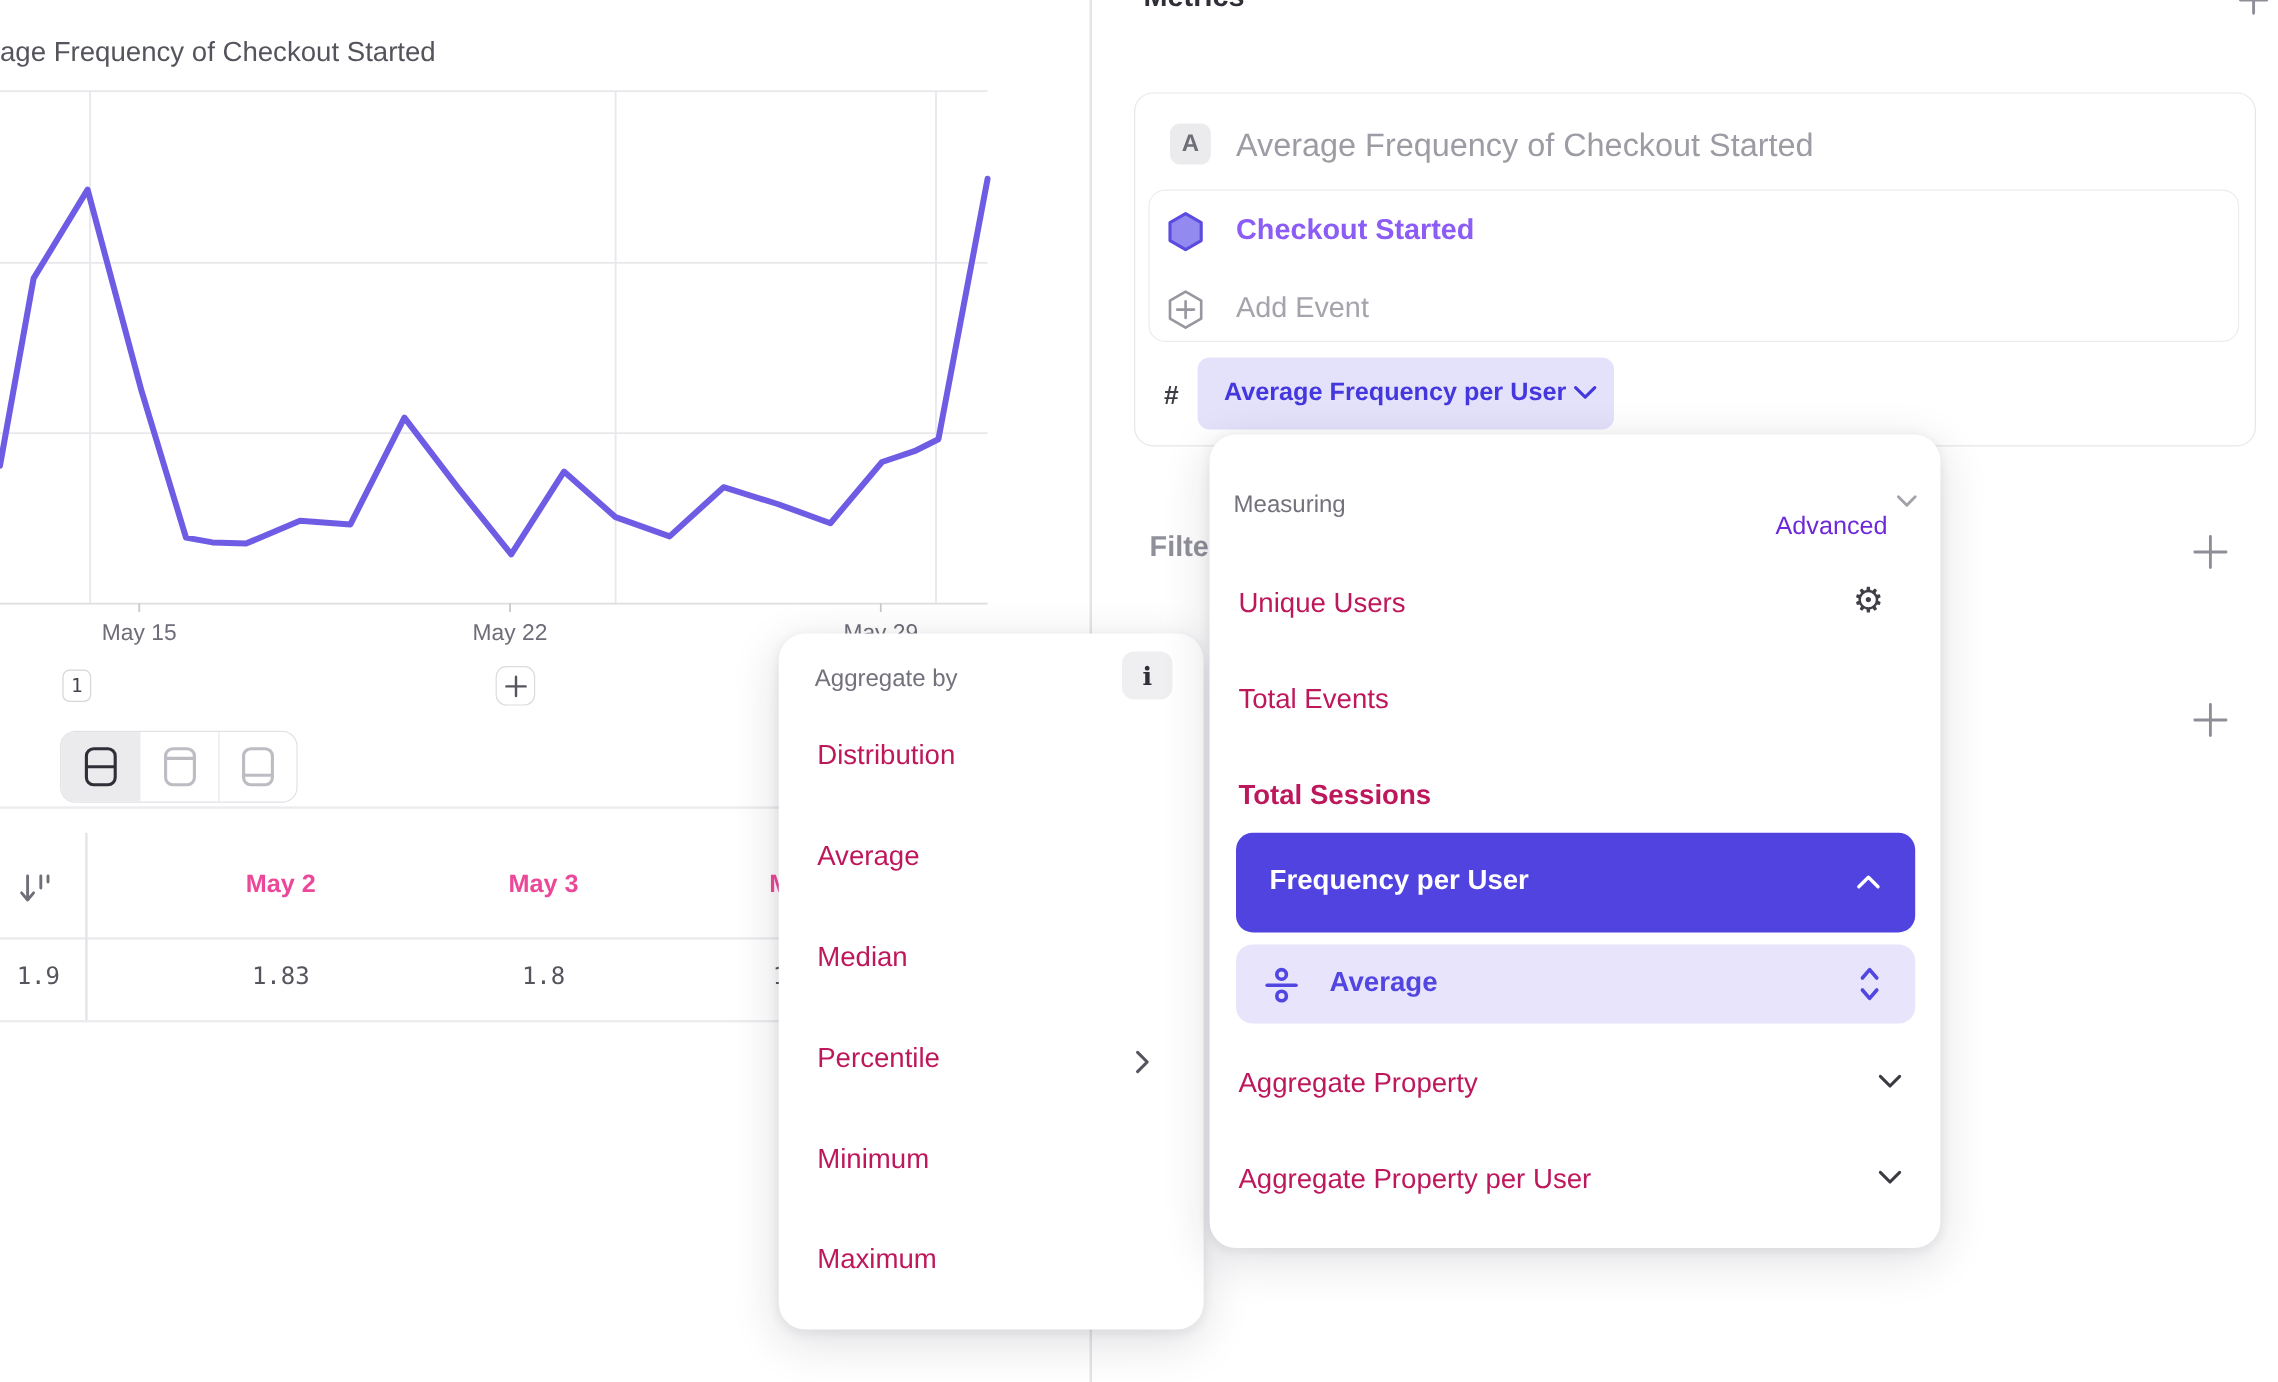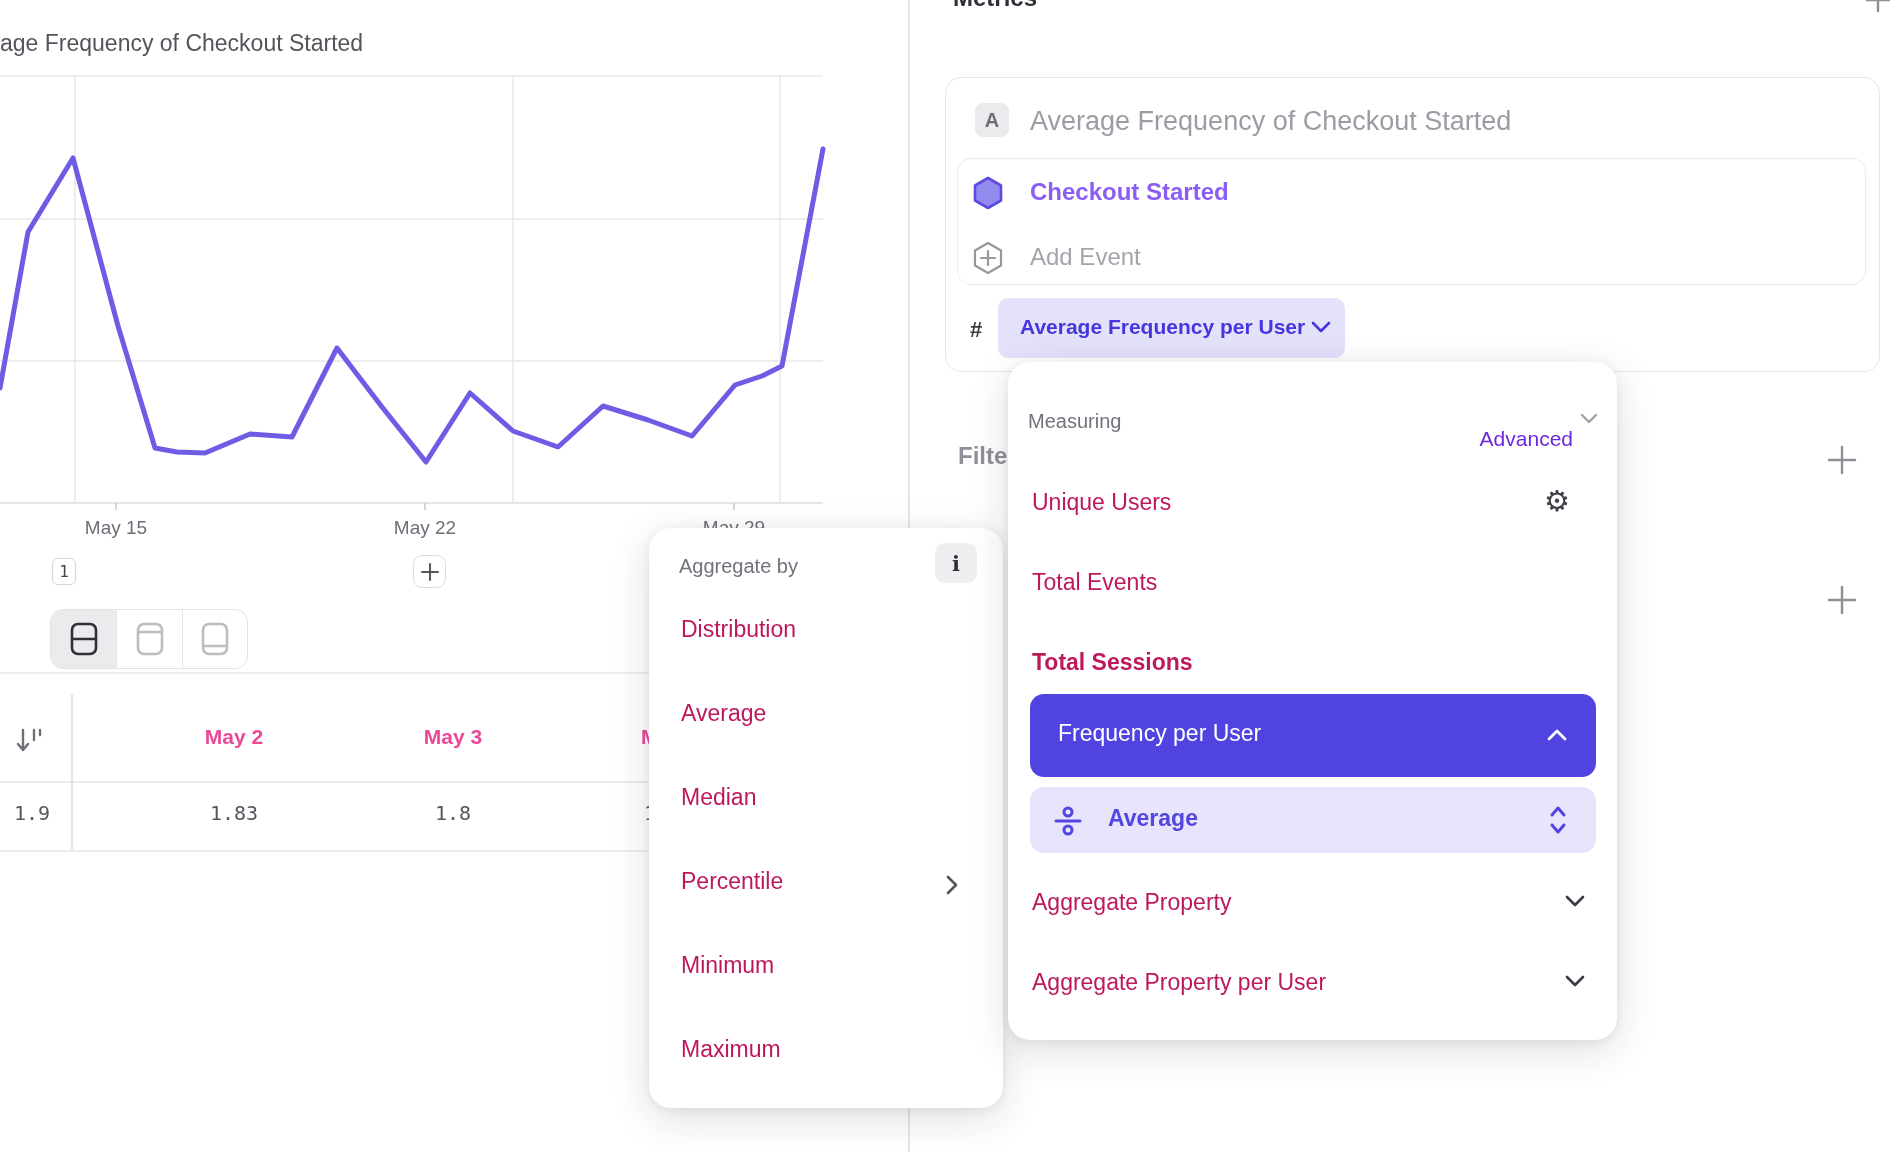--- a/index.html
+++ b/index.html
@@ -48,21 +48,21 @@
   .aggregate-popup { left:649px; top:528px; width:354px; height:580px; }
   .measuring-popup { left:1008px; top:362px; width:609px; height:678px;padding-left:42px; }
   .menu-label { font-size:20px; color:#72727c; }
   .menu-item { font-size:23px; font-weight:500; color:#be185d; white-space:nowrap; }
   .info-badge { width:42px; height:40px; border-radius:10px; background:#efeff1;
                 display:flex; align-items:center; justify-content:center;
                 font-family:"DejaVu Serif", serif; font-weight:700; font-size:21px; color:#2f2f38; }
   .sel-row { left:22px; width:566px; border-radius:14px; }
   .sel-row.primary { top:332px; height:83px; background:#5143e0; }
   .sel-row.secondary { top:425px; height:66px; background:#e7e4fb; }
-  .sel-label { font-size:23px; font-weight:400; color:#fff; white-space:nowrap; }
+  .sel-label { font-size:23px; font-weight:700; color:#fff; white-space:nowrap; }
   .sub-label { font-size:23px; font-weight:600; color:#5246e0; white-space:nowrap; }
 </style>
 </head>
 <body>
 
 <div id="canvas">
 
   <div class="abs chart-title">age Frequency of Checkout Started</div>
 
   <svg class="abs" style="left:0;top:60px;" width="830" height="460" viewBox="0 60 830 460">

